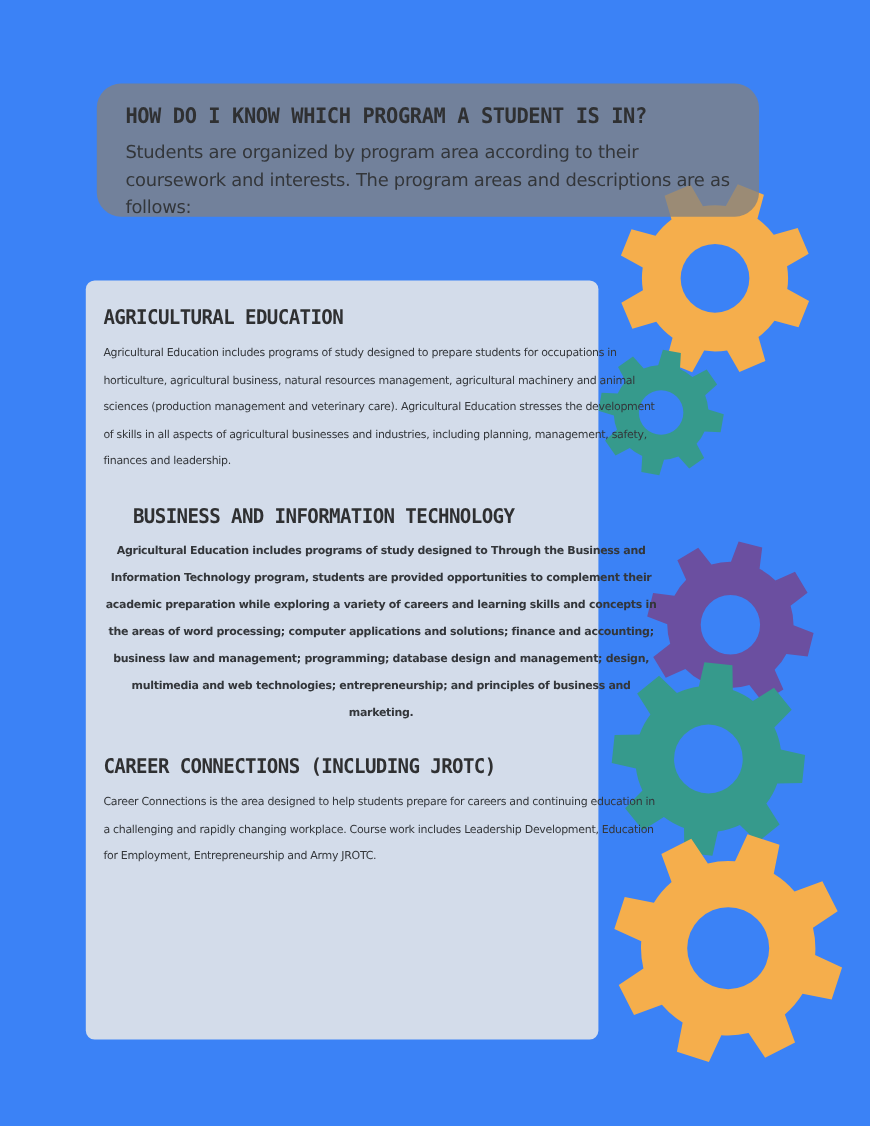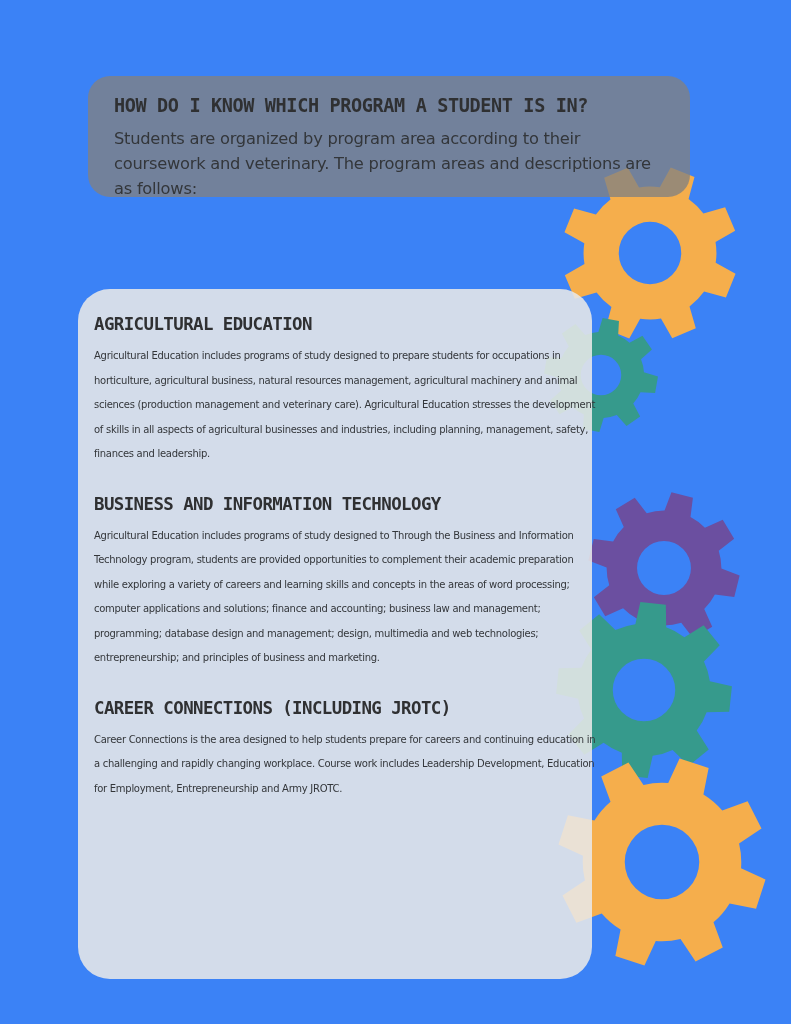--- a/index.html
+++ b/index.html
@@ -64,27 +64,26 @@
     margin: 0;
     max-width: 560px;
     letter-spacing: -0.25px;
   }
 
   
   .content-card {
     position: absolute;
     left: 78px;
     top: 255px;
-    width: 514px;
+    width: 466px;
     height: 690px;
     background: rgba(232,232,232,0.88);
-    border-radius: 32px;
+    border-radius: 8px;
     box-sizing: border-box;
     padding: 22px 24px 0 16px;
-    margin-top: 34px;
   }
 
   .section { margin-bottom: 4px; }
 
   .section-title {
     font-family: "DejaVu Sans Mono", "Liberation Mono", monospace;
     font-weight: bold;
     font-size: 18.5px;
     letter-spacing: -0.6px;
     color: #2f3032;
@@ -97,43 +96,43 @@
     font-family: "DejaVu Sans", "Liberation Sans", sans-serif;
     font-size: 10px;
     line-height: 24.5px;
     color: #33363a;
     margin: 0;
     letter-spacing: -0.28px;
   }
 
   .sec-agri   { padding-top: 2px; }
   .sec-agri   .section-body { width: 510px; }
-  .sec-bit    { margin-top: 26px; }
-  .sec-bit    .section-body { width: 505px; }
+  .sec-bit    { margin-top: 26px; text-align: center; }
+  .sec-bit    .section-body { width: 505px; font-weight: bold; }
   .sec-career { margin-top: 26px; }
   .sec-career .section-body { width: 505px; }
 </style>
 </head>
 <body>
 
 <div id="stage">
 
   <div class="gear-layer">
     <svg id="gear-svg" width="791" height="1024" viewBox="0 0 791 1024" xmlns="http://www.w3.org/2000/svg">
         <path d="M715.71,262.82L735.52,273.74L725.92,297.49L704.09,291.58A66.44,66.44 0 0 1 689.52,306.41L689.52,306.41L695.81,328.14L672.23,338.15L660.97,318.53A66.44,66.44 0 0 1 640.18,318.71L640.18,318.71L629.26,338.52L605.51,328.92L611.42,307.09A66.44,66.44 0 0 1 596.59,292.52L596.59,292.52L574.86,298.81L564.85,275.23L584.47,263.97A66.44,66.44 0 0 1 584.29,243.18L584.29,243.18L564.48,232.26L574.08,208.51L595.91,214.42A66.44,66.44 0 0 1 610.48,199.59L610.48,199.59L604.19,177.86L627.77,167.85L639.03,187.47A66.44,66.44 0 0 1 659.82,187.29L659.82,187.29L670.74,167.48L694.49,177.08L688.58,198.91A66.44,66.44 0 0 1 703.41,213.48L703.41,213.48L725.14,207.19L735.15,230.77L715.53,242.03A66.44,66.44 0 0 1 715.71,262.82Z M681.24,253.00 A31.24,31.24 0 1 0 618.76,253.00 A31.24,31.24 0 1 0 681.24,253.00 Z" fill="#f5ae4c" fill-rule="evenodd"></path>
         <path d="M643.95,372.37L657.98,376.62L655.10,392.96L640.47,392.16A43.04,43.04 0 0 1 633.23,403.52L633.23,403.52L640.14,416.44L626.55,425.95L616.77,415.04A43.04,43.04 0 0 1 603.63,417.95L603.63,417.95L599.38,431.98L583.04,429.10L583.84,414.47A43.04,43.04 0 0 1 572.48,407.23L572.48,407.23L559.56,414.14L550.05,400.55L560.96,390.77A43.04,43.04 0 0 1 558.05,377.63L558.05,377.63L544.02,373.38L546.90,357.04L561.53,357.84A43.04,43.04 0 0 1 568.77,346.48L568.77,346.48L561.86,333.56L575.45,324.05L585.23,334.96A43.04,43.04 0 0 1 598.37,332.05L598.37,332.05L602.62,318.02L618.96,320.90L618.16,335.53A43.04,43.04 0 0 1 629.52,342.77L629.52,342.77L642.44,335.86L651.95,349.45L641.04,359.23A43.04,43.04 0 0 1 643.95,372.37Z M621.24,375.00 A20.23,20.23 0 1 0 580.76,375.00 A20.23,20.23 0 1 0 621.24,375.00 Z" fill="#369a8c" fill-rule="evenodd"></path>
         <path d="M721.38,568.50L739.63,575.46L734.28,596.92L714.90,594.50A57.38,57.38 0 0 1 704.22,608.93L704.22,608.93L712.21,626.75L693.24,638.15L681.25,622.72A57.38,57.38 0 0 1 663.50,625.38L663.50,625.38L656.54,643.63L635.08,638.28L637.50,618.90A57.38,57.38 0 0 1 623.07,608.22L623.07,608.22L605.25,616.21L593.85,597.24L609.28,585.25A57.38,57.38 0 0 1 606.62,567.50L606.62,567.50L588.37,560.54L593.72,539.08L613.10,541.50A57.38,57.38 0 0 1 623.78,527.07L623.78,527.07L615.79,509.25L634.76,497.85L646.75,513.28A57.38,57.38 0 0 1 664.50,510.62L664.50,510.62L671.46,492.37L692.92,497.72L690.50,517.10A57.38,57.38 0 0 1 704.93,527.78L704.93,527.78L722.75,519.79L734.15,538.76L718.72,550.75A57.38,57.38 0 0 1 721.38,568.50Z M690.98,568.00 A26.98,26.98 0 1 0 637.02,568.00 A26.98,26.98 0 1 0 690.98,568.00 Z" fill="#6b4fa0" fill-rule="evenodd"></path>
         <path d="M709.87,681.33L731.92,686.36L729.25,711.84L706.63,712.18A66.44,66.44 0 0 1 696.71,730.45L696.71,730.45L708.75,749.60L688.84,765.72L672.60,749.97A66.44,66.44 0 0 1 652.67,755.87L652.67,755.87L647.64,777.92L622.16,775.25L621.82,752.63A66.44,66.44 0 0 1 603.55,742.71L603.55,742.71L584.40,754.75L568.28,734.84L584.03,718.60A66.44,66.44 0 0 1 578.13,698.67L578.13,698.67L556.08,693.64L558.75,668.16L581.37,667.82A66.44,66.44 0 0 1 591.29,649.55L591.29,649.55L579.25,630.40L599.16,614.28L615.40,630.03A66.44,66.44 0 0 1 635.33,624.13L635.33,624.13L640.36,602.08L665.84,604.75L666.18,627.37A66.44,66.44 0 0 1 684.45,637.29L684.45,637.29L703.60,625.25L719.72,645.16L703.97,661.40A66.44,66.44 0 0 1 709.87,681.33Z M675.24,690.00 A31.24,31.24 0 1 0 612.76,690.00 A31.24,31.24 0 1 0 675.24,690.00 Z" fill="#369a8c" fill-rule="evenodd"></path>
         <path d="M741.03,868.22L765.52,879.56L756.07,908.64L729.59,903.42A79.28,79.28 0 0 1 713.48,922.28L713.48,922.28L722.78,947.62L695.54,961.50L680.51,939.08A79.28,79.28 0 0 1 655.78,941.03L655.78,941.03L644.44,965.52L615.36,956.07L620.58,929.59A79.28,79.28 0 0 1 601.72,913.48L601.72,913.48L576.38,922.78L562.50,895.54L584.92,880.51A79.28,79.28 0 0 1 582.97,855.78L582.97,855.78L558.48,844.44L567.93,815.36L594.41,820.58A79.28,79.28 0 0 1 610.52,801.72L610.52,801.72L601.22,776.38L628.46,762.50L643.49,784.92A79.28,79.28 0 0 1 668.22,782.97L668.22,782.97L679.56,758.48L708.64,767.93L703.42,794.41A79.28,79.28 0 0 1 722.28,810.52L722.28,810.52L747.62,801.22L761.50,828.46L739.08,843.49A79.28,79.28 0 0 1 741.03,868.22Z M699.27,862.00 A37.27,37.27 0 1 0 624.73,862.00 A37.27,37.27 0 1 0 699.27,862.00 Z" fill="#f5ae4c" fill-rule="evenodd"></path>
       </svg>
   </div>
 
   <div class="header-bar">
     <p class="header-title">HOW DO I KNOW WHICH PROGRAM A STUDENT IS IN?</p>
-    <p class="header-body">Students are organized by program area according to their coursework and veterinary. The program areas and descriptions are as follows:</p>
+    <p class="header-body">Students are organized by program area according to their coursework and interests. The program areas and descriptions are as follows:</p>
   </div>
 
   <div class="content-card">
 
     <div class="section sec-agri">
       <h2 class="section-title">AGRICULTURAL EDUCATION</h2>
       <p class="section-body">Agricultural Education includes programs of study designed to prepare students for occupations in horticulture, agricultural business, natural resources management, agricultural machinery and animal sciences (production management and veterinary care). Agricultural Education stresses the development of skills in all aspects of agricultural businesses and industries, including planning, management, safety, finances and leadership.</p>
     </div>
 
     <div class="section sec-bit">

